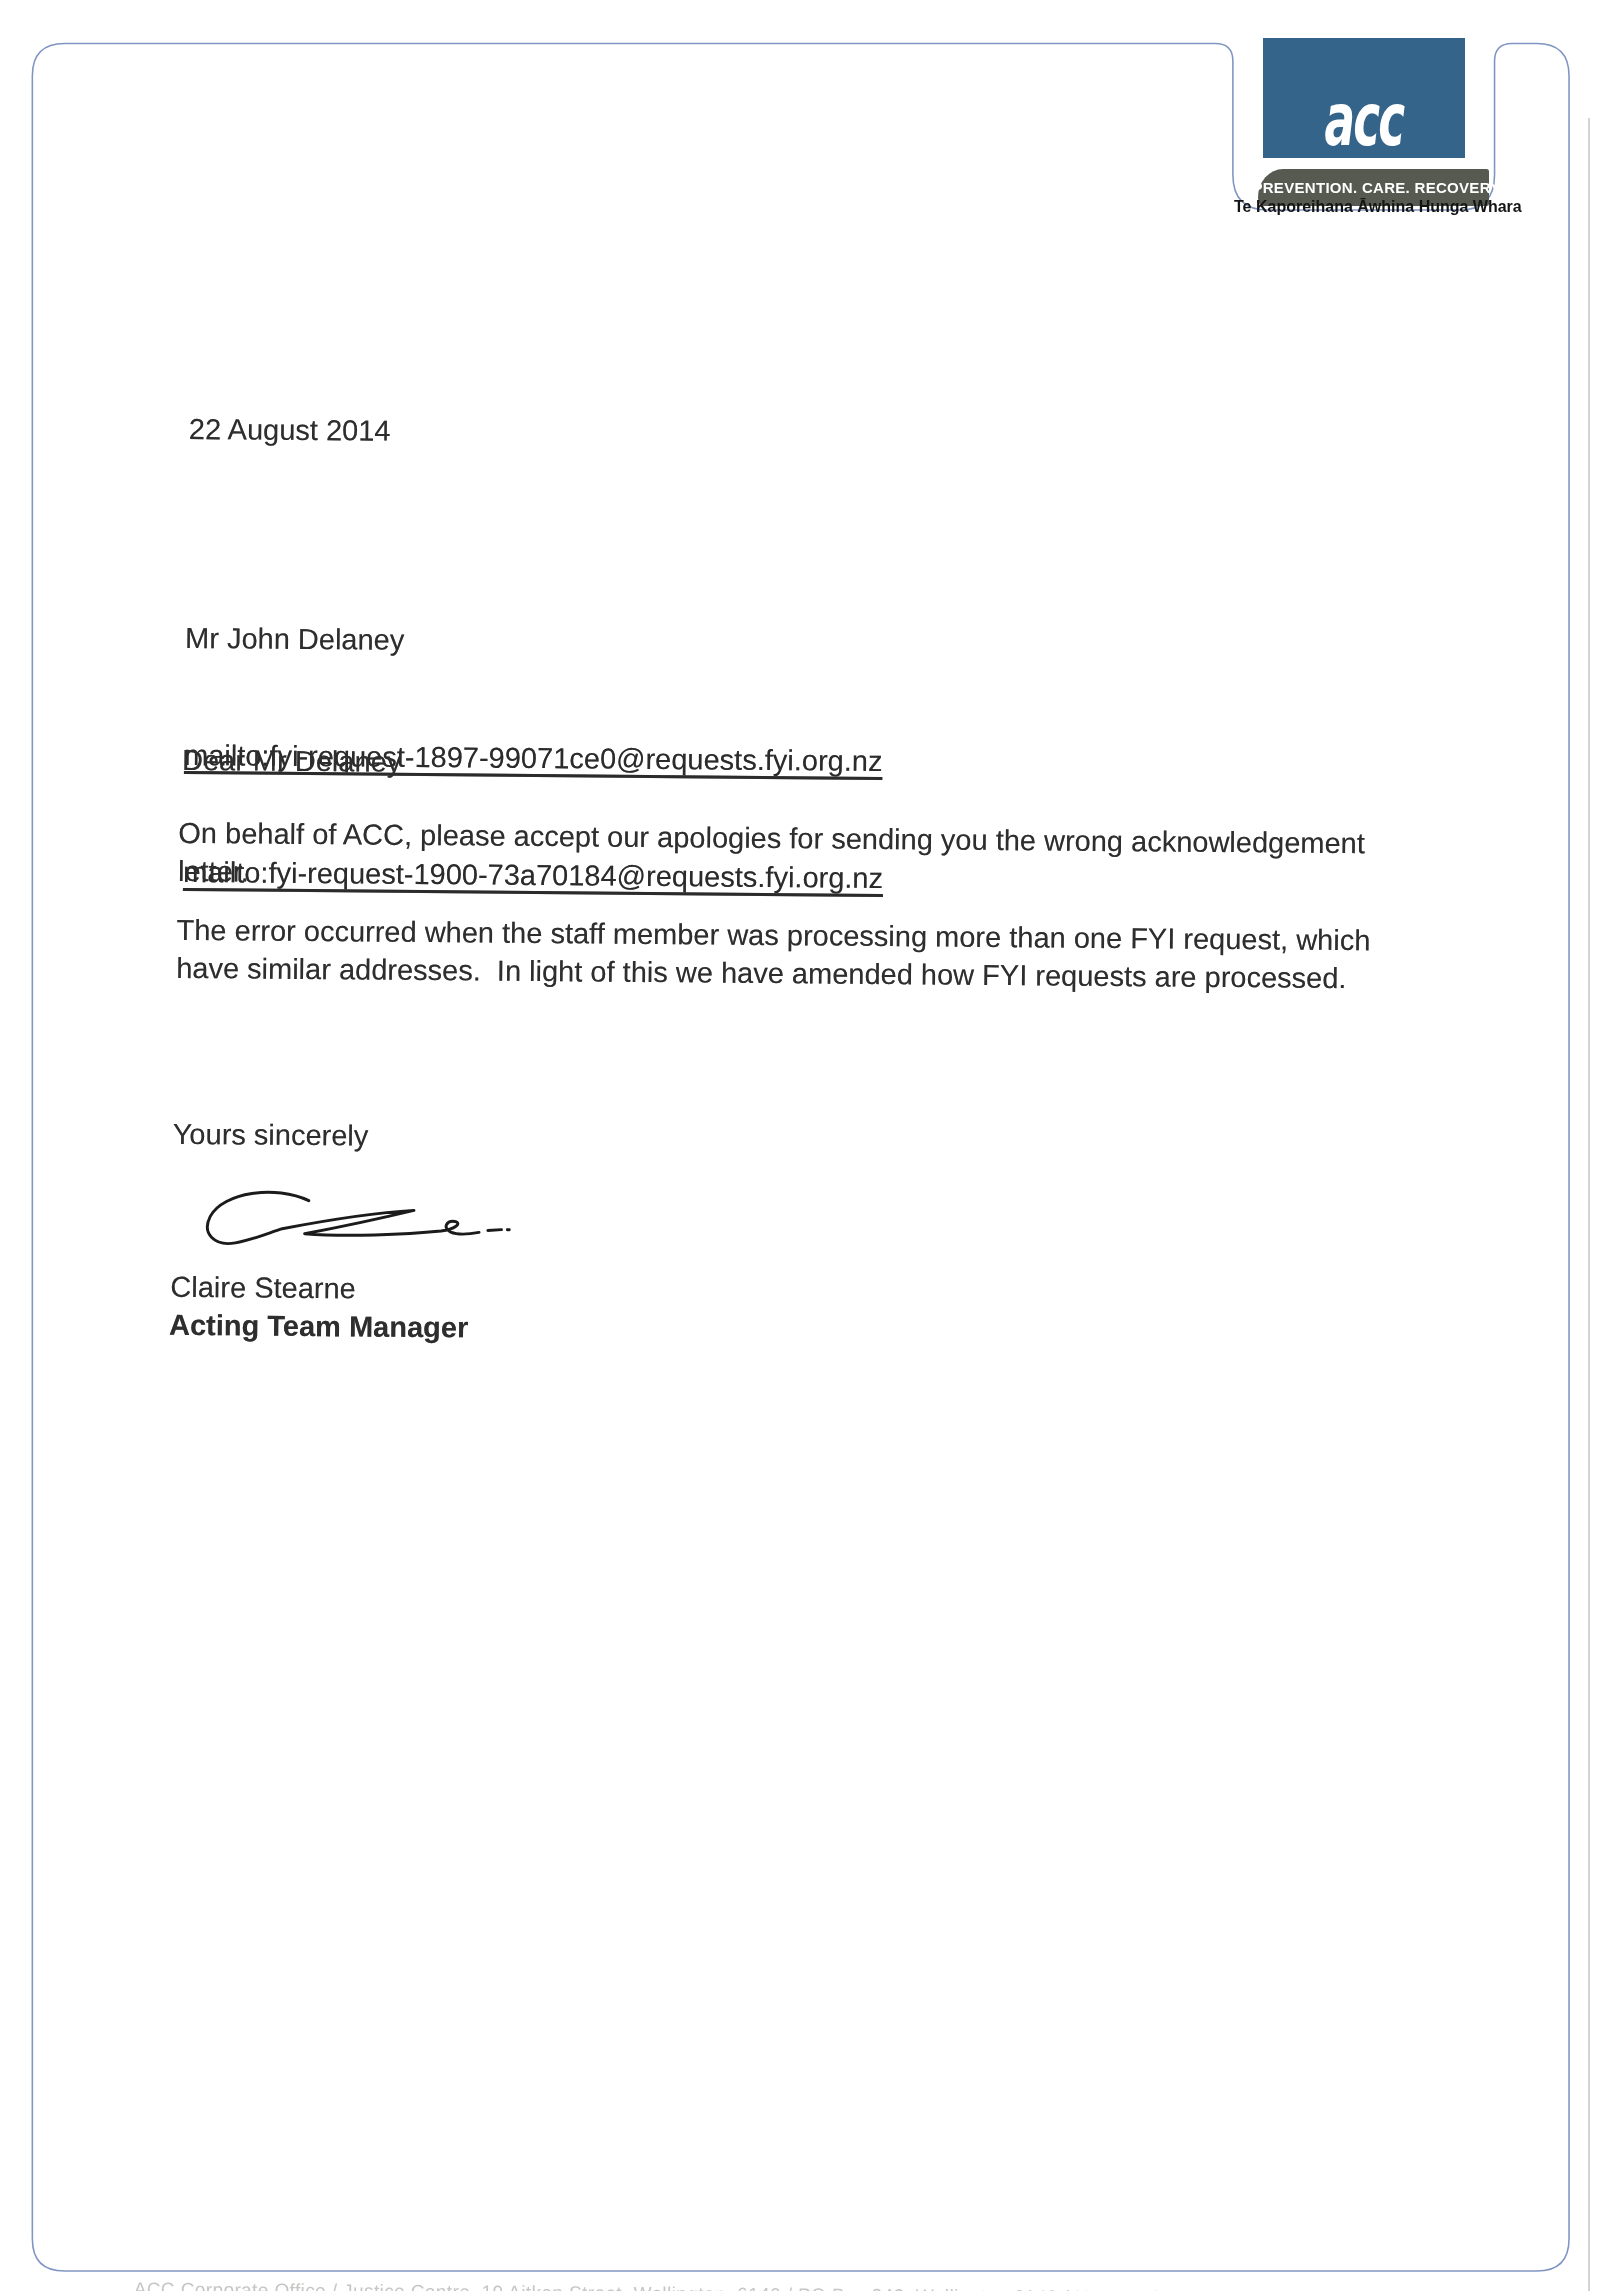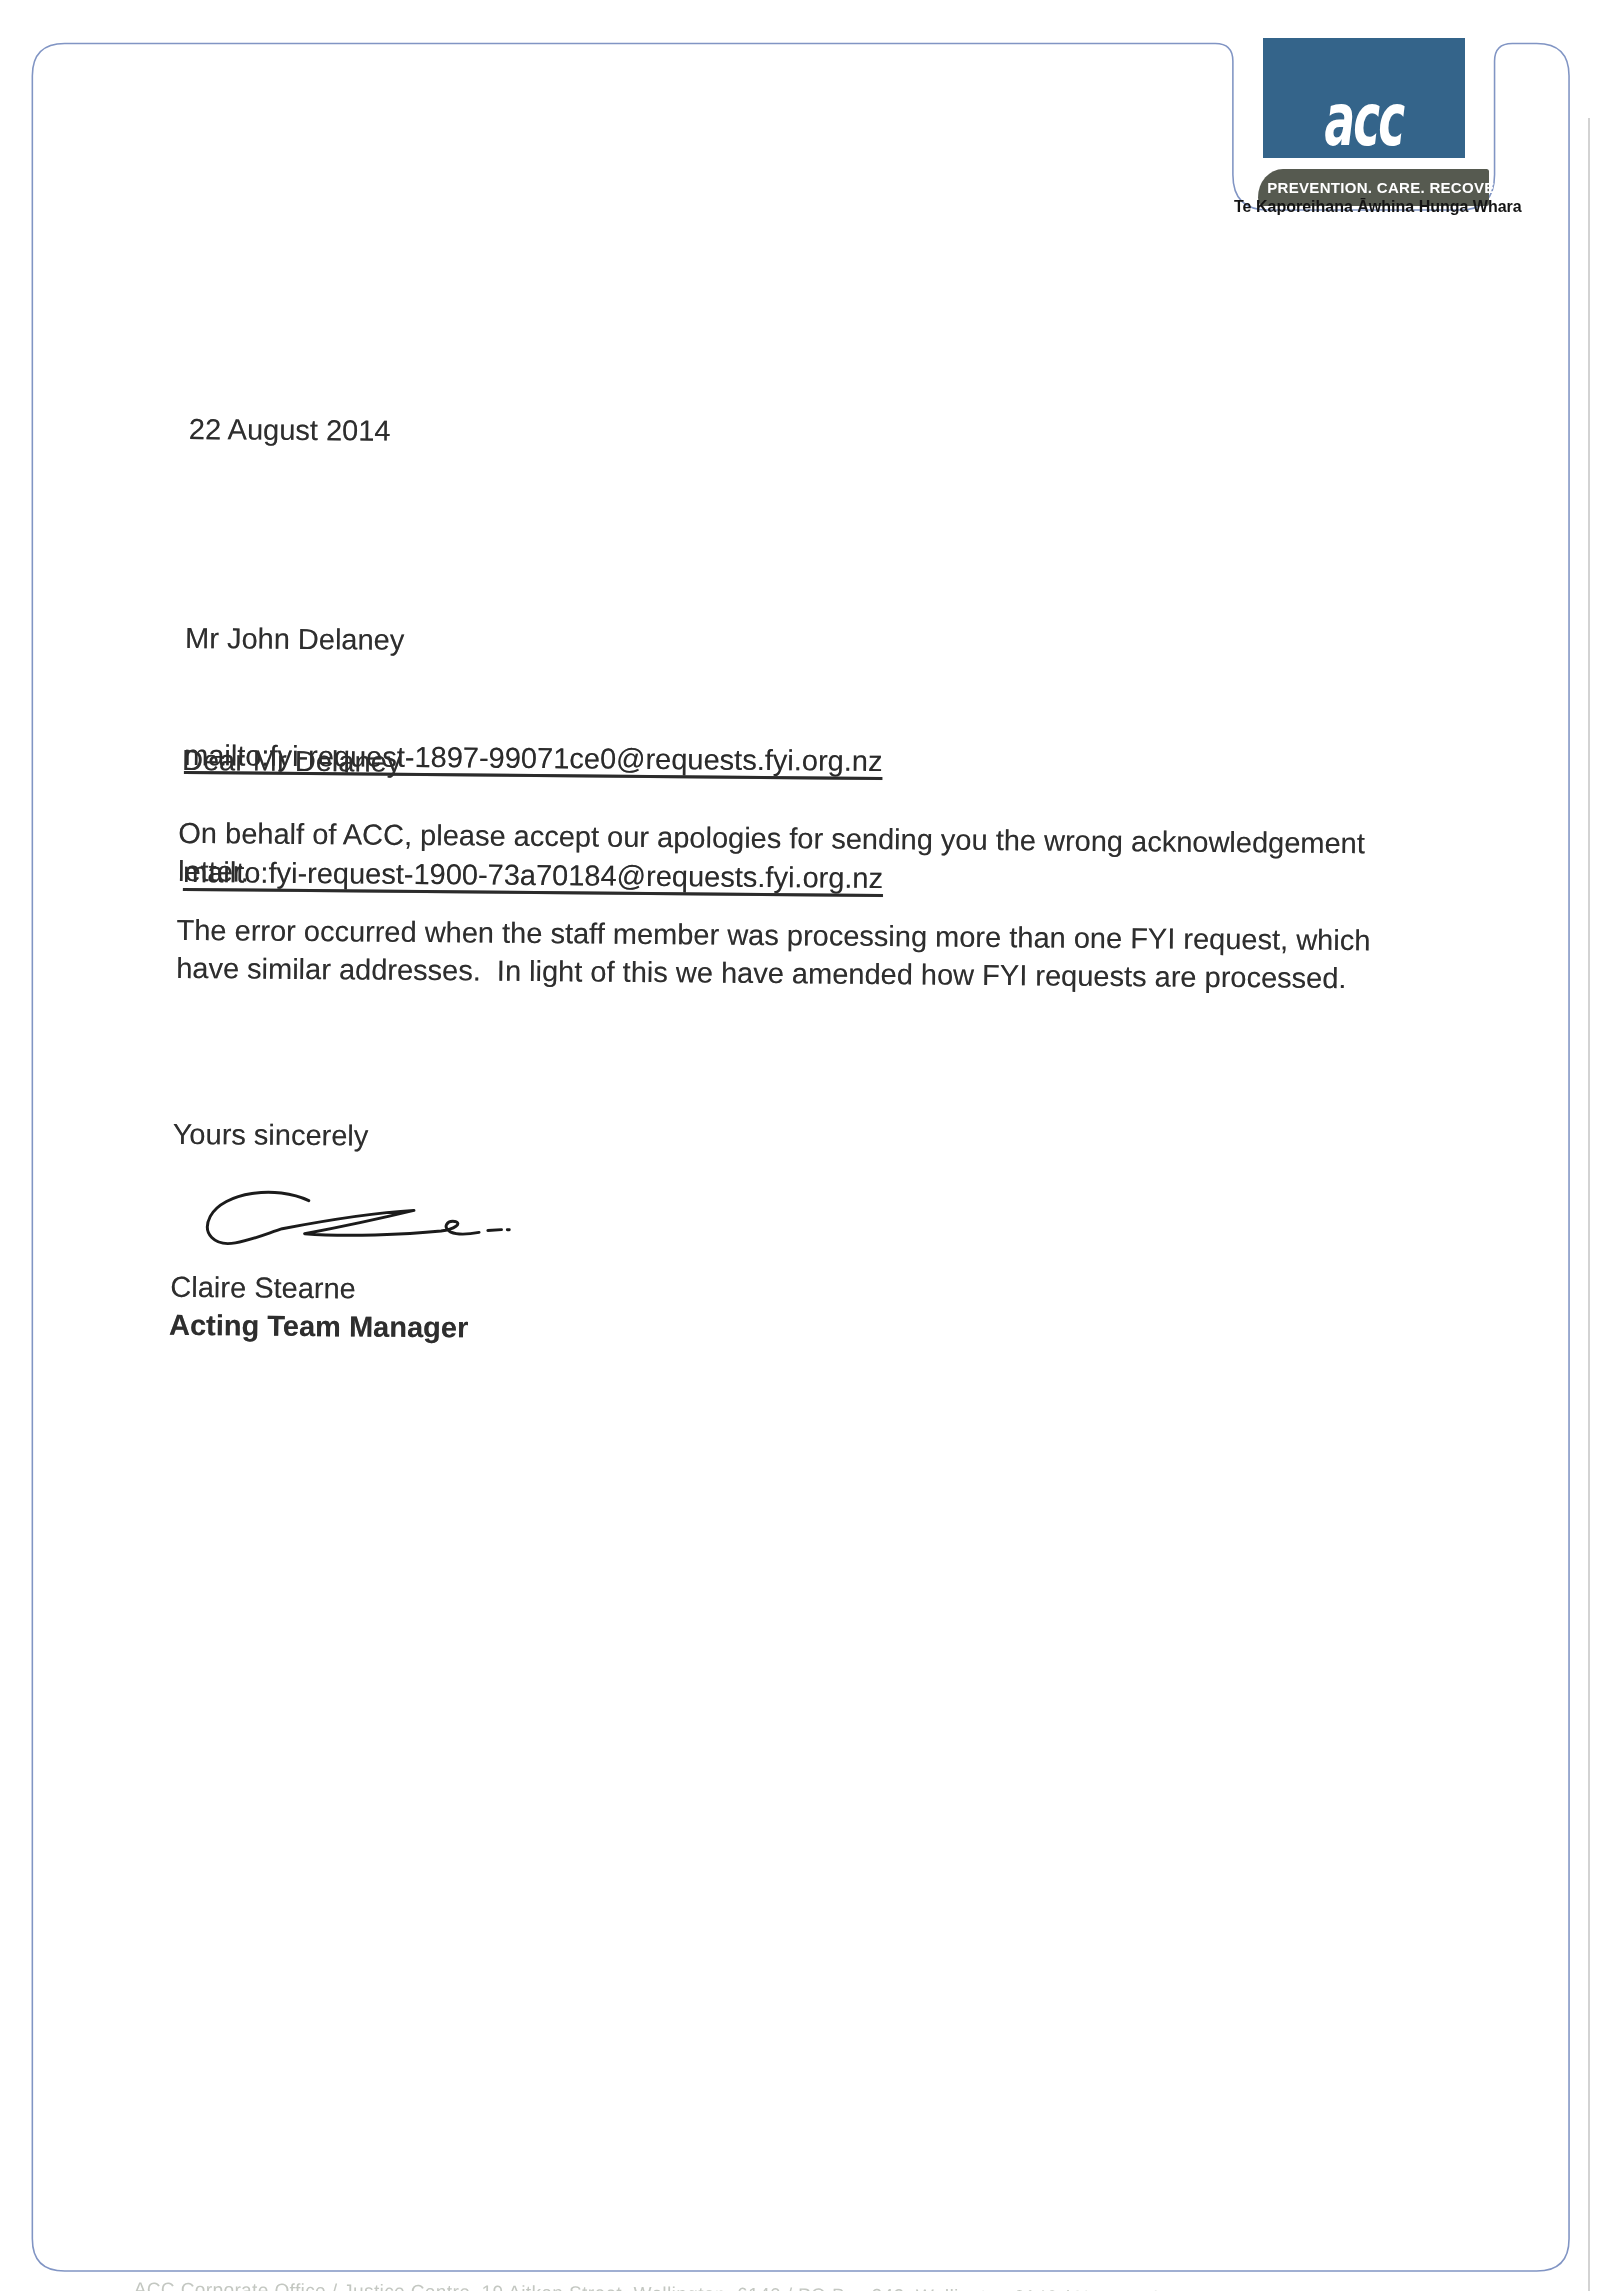--- a/index.html
+++ b/index.html
@@ -15,21 +15,21 @@
   .logo-box{position:absolute;left:30px;top:13.7px;width:202px;height:120px;background:#34648a;}
   .wordmark{
     position:absolute;left:0;right:0;bottom:2px;text-align:center;
     font-family:"DejaVu Sans",sans-serif;font-style:italic;font-weight:bold;
     font-size:73px;line-height:1;color:#ffffff;letter-spacing:-2.9px;
     transform:scaleX(0.62);transform-origin:50% 100%;
   }
   .banner{
     position:absolute;left:24.5px;top:145px;width:231px;height:37px;background:#565a50;
     border-radius:29px 2.9px 2.9px 5.9px / 33px 2.9px 2.9px 9.8px;
-    display:flex;align-items:center;justify-content:flex-start;padding-left:9.8px;box-sizing:border-box;
+    display:flex;align-items:center;justify-content:center;padding-left:9.8px;box-sizing:border-box;
   }
   .banner span{color:#ffffff;font-weight:bold;font-size:15px;letter-spacing:0.3px;white-space:nowrap;}
   .maori{position:absolute;left:1px;top:174px;width:260px;text-align:center;
     font-size:16px;font-weight:700;color:#141414;white-space:nowrap;}
 
   
   .rot{position:absolute;left:0;top:0;width:1620px;height:2292px;
     transform:rotate(0.5deg);transform-origin:189px 421px;}
   .txt{position:absolute;font-size:29px;line-height:38px;color:#2e2e2e;
     text-shadow:0 0 0.6px rgba(45,45,45,.5);white-space:pre-wrap;}

